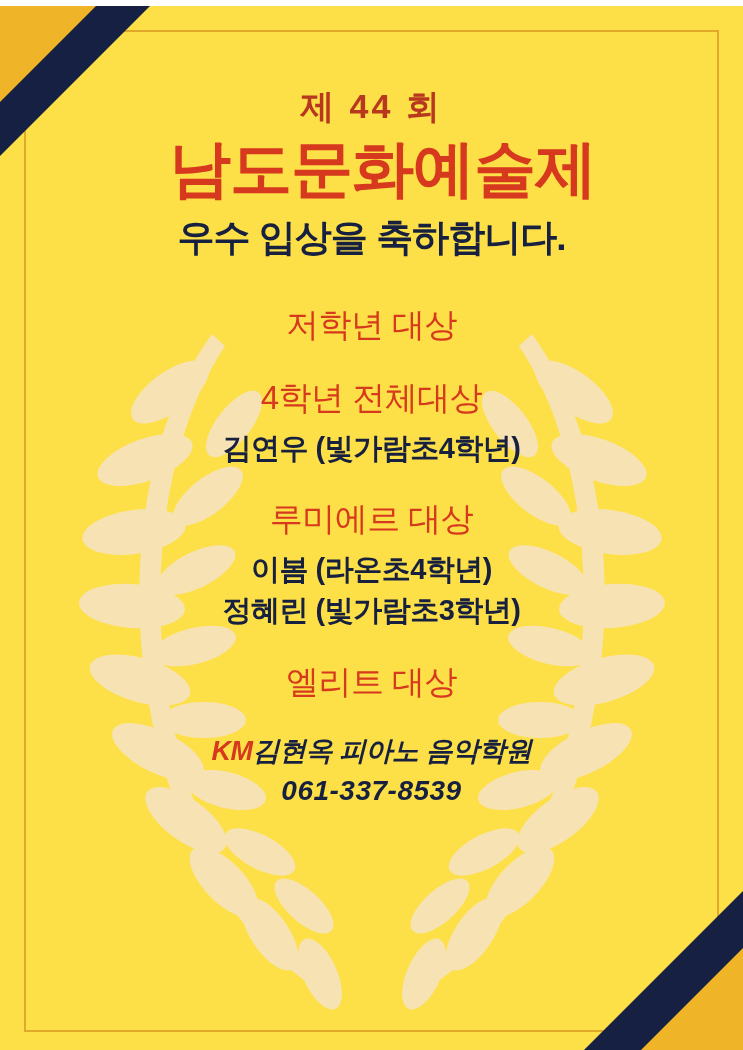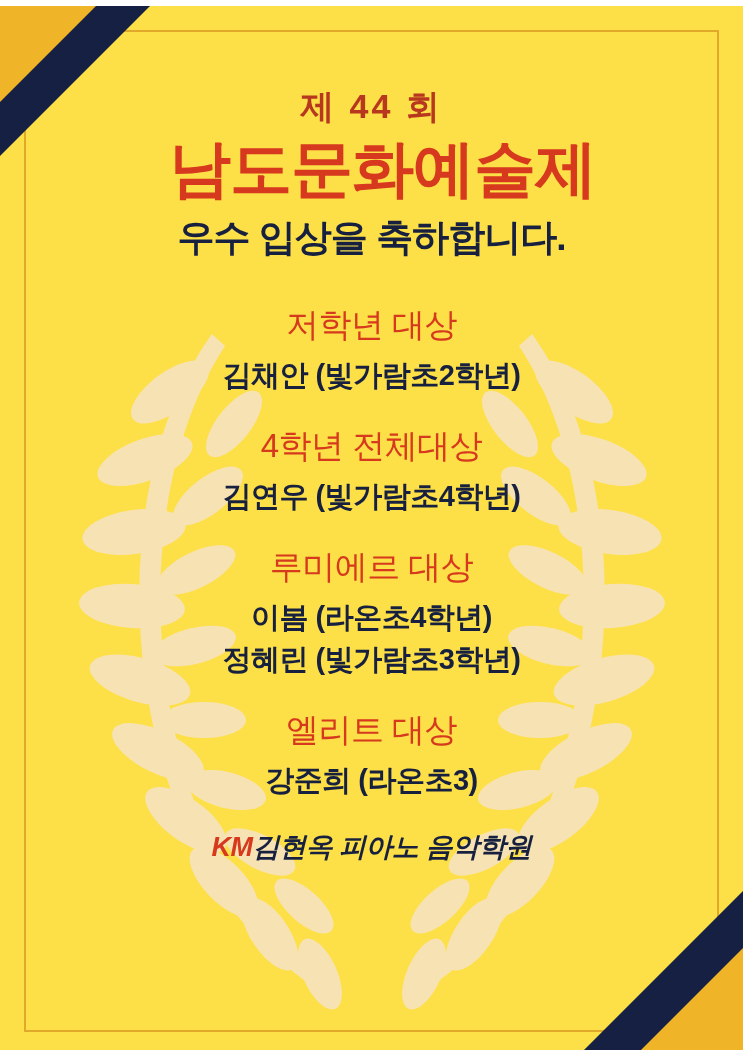--- a/index.html
+++ b/index.html
@@ -212,39 +212,38 @@
   <div class="content">
 
     <div class="ed-no">제 44 회</div>
     <div class="fest-title">남도문화예술제</div>
     <div class="congrats">우수 입상을 축하합니다.</div>
 
     <div class="awards">
 
       <div class="award">
         <div class="award-title">저학년 대상</div>
-        <div class="award-name">김채안 (빛가람초2학년)</div>
       </div>
 
       <div class="award">
         <div class="award-title">4학년 전체대상</div>
         <div class="award-name">김연우 (빛가람초4학년)</div>
       </div>
 
       <div class="award">
         <div class="award-title">루미에르 대상</div>
         <div class="award-name">이봄 (라온초4학년)</div>
         <div class="award-name">정혜린 (빛가람초3학년)</div>
       </div>
 
       <div class="award">
         <div class="award-title">엘리트 대상</div>
-        <div class="award-name">강준희 (라온초3)</div>
       </div>
 
     </div>
 
     <div class="footer">
       <div class="academy"><span class="km">KM</span><span>김현옥 피아노 음악학원</span></div>
+      <div class="phone">061-337-8539</div>
     </div>
 
   </div>
 </div>
 
 </body></html>

